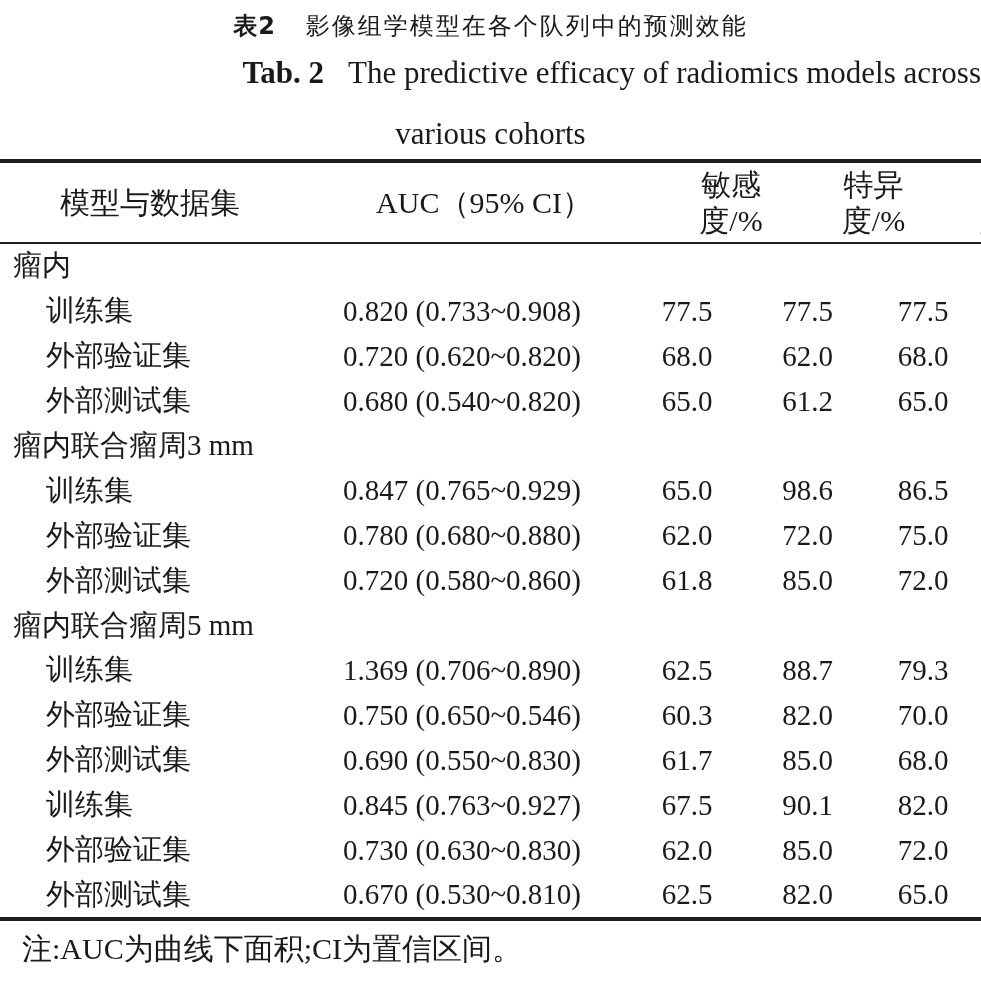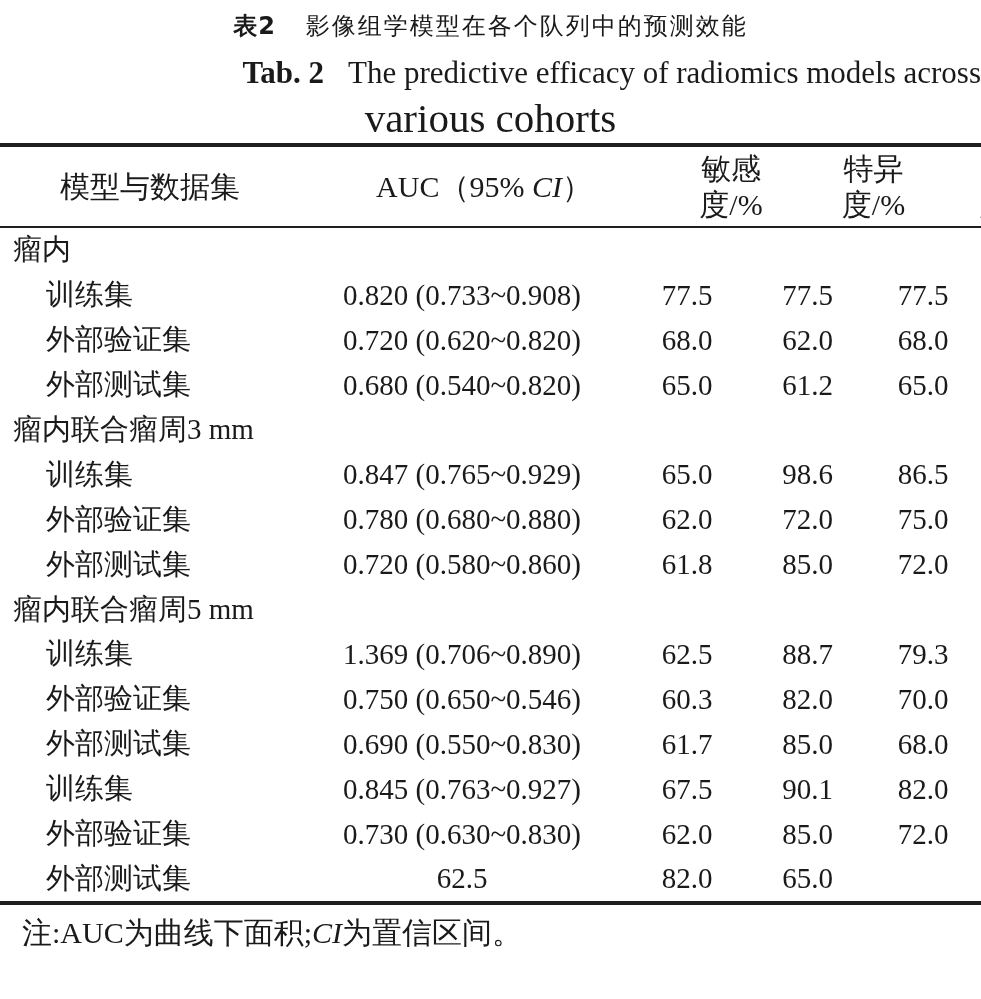--- a/index.html
+++ b/index.html
@@ -36,22 +36,23 @@
     font-size: 31px;
     line-height: 47px;
     white-space: nowrap;
   }
   .caption-en .en-label {
     font-weight: bold;
     margin-right: 24px;
   }
   .caption-en2 {
     text-align: center;
-    font-size: 41px;
+    font-size: 31px;
     line-height: 44px;
+    margin-top: 16px;
   }
   .rule-top {
     border-top: 4px solid #1f1f1f;
     margin-top: 3px;
   }
   .thead {
     display: grid;
     grid-template-columns: 300px 324px 126px 115px 116px;
     height: 79px;
     align-items: center;
@@ -60,21 +61,20 @@
     gap: 22px;
   }
   .th {
     text-align: center;
     line-height: 36px;
   }
   .th.multiline {
     white-space: pre-line;
   }
   .auc-ci, .note-ci {
-    font-style: italic;
   }
   .tbody {
     font-size: 29px;
   }
   .tr {
     display: grid;
     grid-template-columns: 300px 324px 126px 115px 116px;
     height: 44.9px;
     align-items: center;
   }
@@ -220,20 +220,21 @@
     </div>
     <div class="tr data">
       <div class="td model">外部验证集</div>
       <div class="td auc">0.730 (0.630~0.830)</div>
       <div class="td num">62.0</div>
       <div class="td num">85.0</div>
       <div class="td num">72.0</div>
     </div>
     <div class="tr data">
       <div class="td model">外部测试集</div>
+      <div class="td auc">0.670 (0.530~0.810)</div>
       <div class="td num">62.5</div>
       <div class="td num">82.0</div>
       <div class="td num">65.0</div>
     </div>
   </div>
 
 <div class="rule-bottom"></div>
 
 <div class="footnote">
   <span>注:AUC为曲线下面积;</span><span class="note-ci">CI</span><span>为置信区间。</span>

